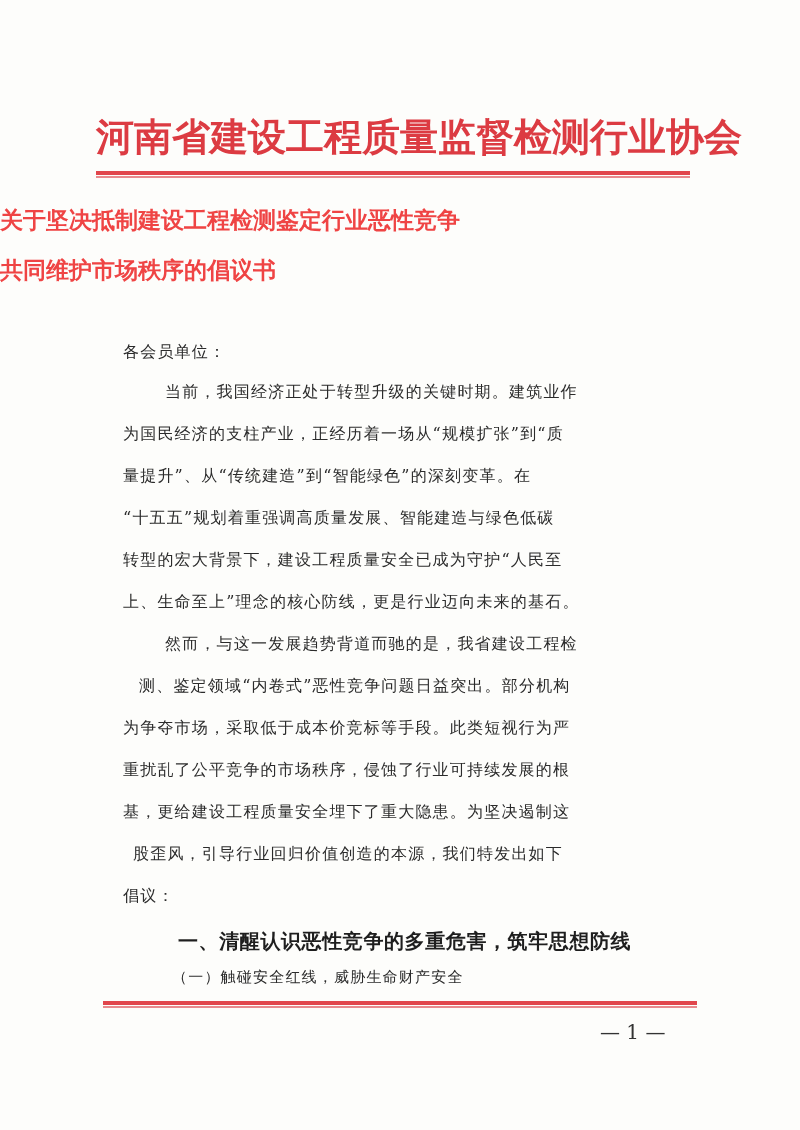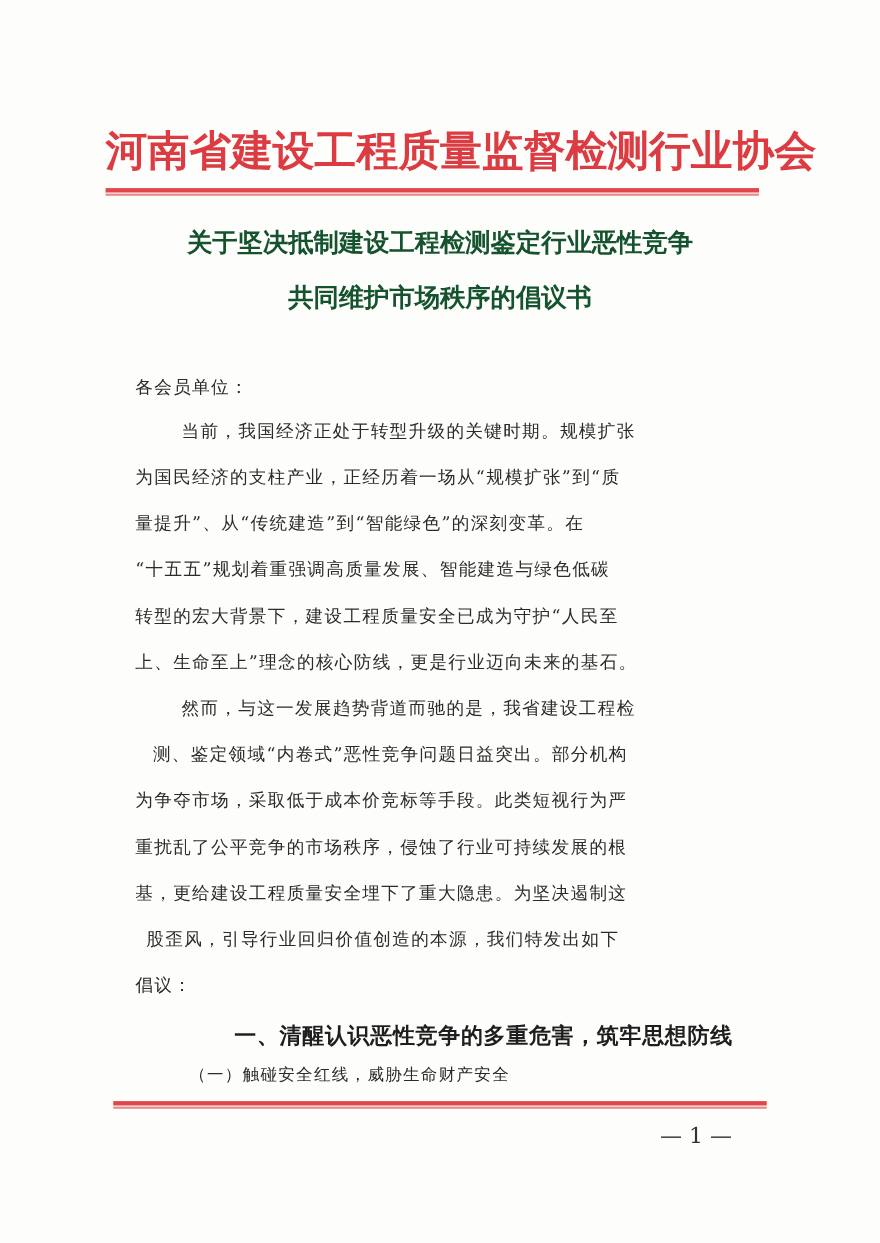--- a/index.html
+++ b/index.html
@@ -9,44 +9,44 @@
   }
   .abs { position: absolute; }
   .org-title {
     left: 96px; top: 112px; width: 600px; text-align: center;
     color: #dc3b42; font-size: 38px; font-weight: bold; letter-spacing: 0px; line-height: 50px;
     font-family: "DejaVu Serif", "Liberation Serif", serif; white-space: nowrap;
   }
   .red-rule { background: #e1464c; height: 4px; }
   .red-rule::after { content: ""; position: absolute; left: 0; right: 0; top: 5px; height: 2px; background: #e88a8d; }
   .doc-title {
-    width: 800px; left: 0; text-align: center; font-size: 23px; font-weight: bold;
-    color: #14532d; font-family: "DejaVu Sans", "Liberation Sans", sans-serif; white-space: nowrap;
+    width: 800px; left: 0; text-align: left; font-size: 23px; font-weight: bold;
+    color: #ef4444; font-family: "DejaVu Sans", "Liberation Sans", sans-serif; white-space: nowrap;
   }
   .body-line {
     left: 123px; font-size: 16px; color: #2b2b2b; white-space: nowrap; letter-spacing: 1.2px;
     font-family: "DejaVu Serif", "Liberation Serif", serif;
   }
   .indent { left: 165px; }
-  .heading1 { left: 178px; font-size: 20px; font-weight: bold; color: #1e1e1e; font-family: "DejaVu Sans", "Liberation Sans", sans-serif; letter-spacing: 0.6px; white-space: nowrap; margin-left: 35px; }
+  .heading1 { left: 178px; font-size: 20px; font-weight: bold; color: #1e1e1e; font-family: "DejaVu Sans", "Liberation Sans", sans-serif; letter-spacing: 0.6px; white-space: nowrap; }
   .heading2 { left: 172px; font-size: 15px; color: #2b2b2b; white-space: nowrap; letter-spacing: 1.2px; }
   .page-num { left: 600px; top: 1020px; font-size: 20px; color: #333; white-space: nowrap; font-family: "DejaVu Serif", "Liberation Serif", serif; }
 </style>
 </head>
 <body>
 
 <div class="abs org-title">河南省建设工程质量监督检测行业协会</div>
 <div class="abs red-rule" style="left:96px; top:171px; width:594px;"></div>
 
 <div class="abs doc-title" style="top:205px;">关于坚决抵制建设工程检测鉴定行业恶性竞争</div>
 <div class="abs doc-title" style="top:255px;">共同维护市场秩序的倡议书</div>
 
 <div class="abs body-line" style="top:342px;">各会员单位：</div>
 
-<div class="abs body-line indent" style="top:382px;">当前，我国经济正处于转型升级的关键时期。规模扩张</div>
+<div class="abs body-line indent" style="top:382px;">当前，我国经济正处于转型升级的关键时期。建筑业作</div>
 <div class="abs body-line" style="top:424px;">为国民经济的支柱产业，正经历着一场从“规模扩张”到“质</div>
 <div class="abs body-line" style="top:466px;">量提升”、从“传统建造”到“智能绿色”的深刻变革。在</div>
 <div class="abs body-line" style="top:508px;">“十五五”规划着重强调高质量发展、智能建造与绿色低碳</div>
 <div class="abs body-line" style="top:550px;">转型的宏大背景下，建设工程质量安全已成为守护“人民至</div>
 <div class="abs body-line" style="top:592px;">上、生命至上”理念的核心防线，更是行业迈向未来的基石。</div>
 <div class="abs body-line indent" style="top:634px;">然而，与这一发展趋势背道而驰的是，我省建设工程检</div>
 <div class="abs body-line" style="top:676px;margin-left:16px;">测、鉴定领域“内卷式”恶性竞争问题日益突出。部分机构</div>
 <div class="abs body-line" style="top:718px;">为争夺市场，采取低于成本价竞标等手段。此类短视行为严</div>
 <div class="abs body-line" style="top:760px;">重扰乱了公平竞争的市场秩序，侵蚀了行业可持续发展的根</div>
 <div class="abs body-line" style="top:802px;">基，更给建设工程质量安全埋下了重大隐患。为坚决遏制这</div>

